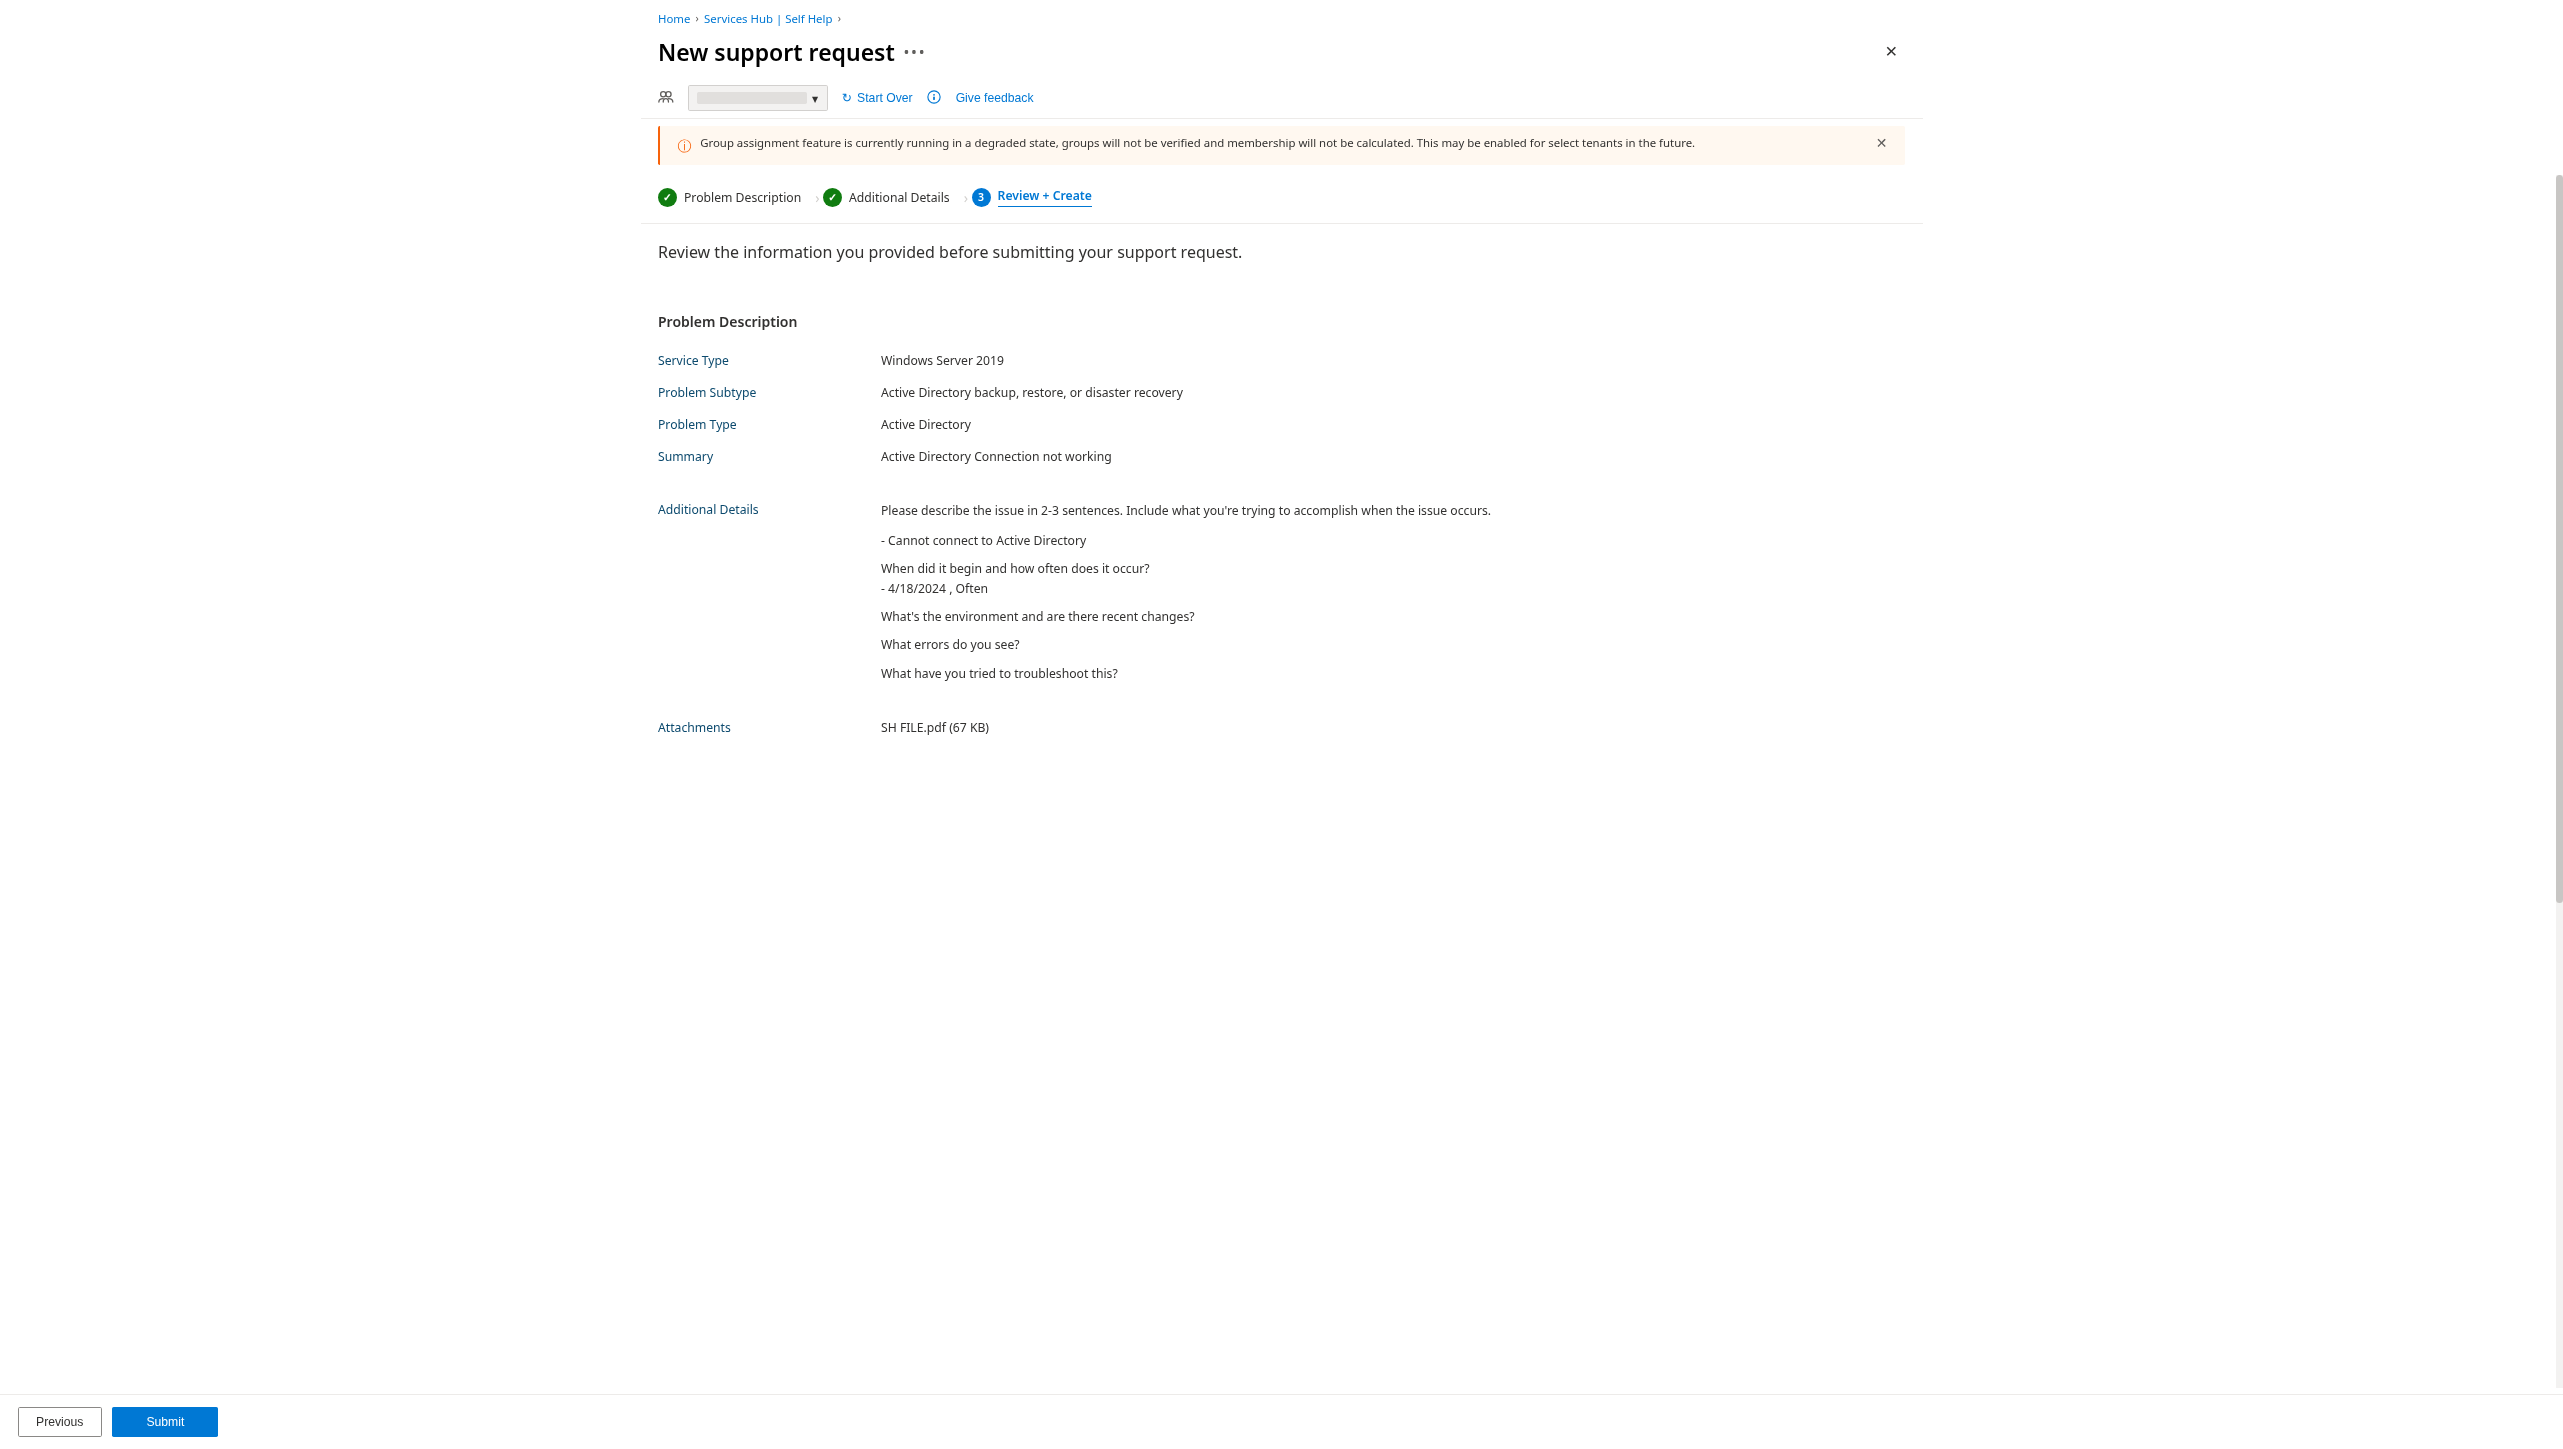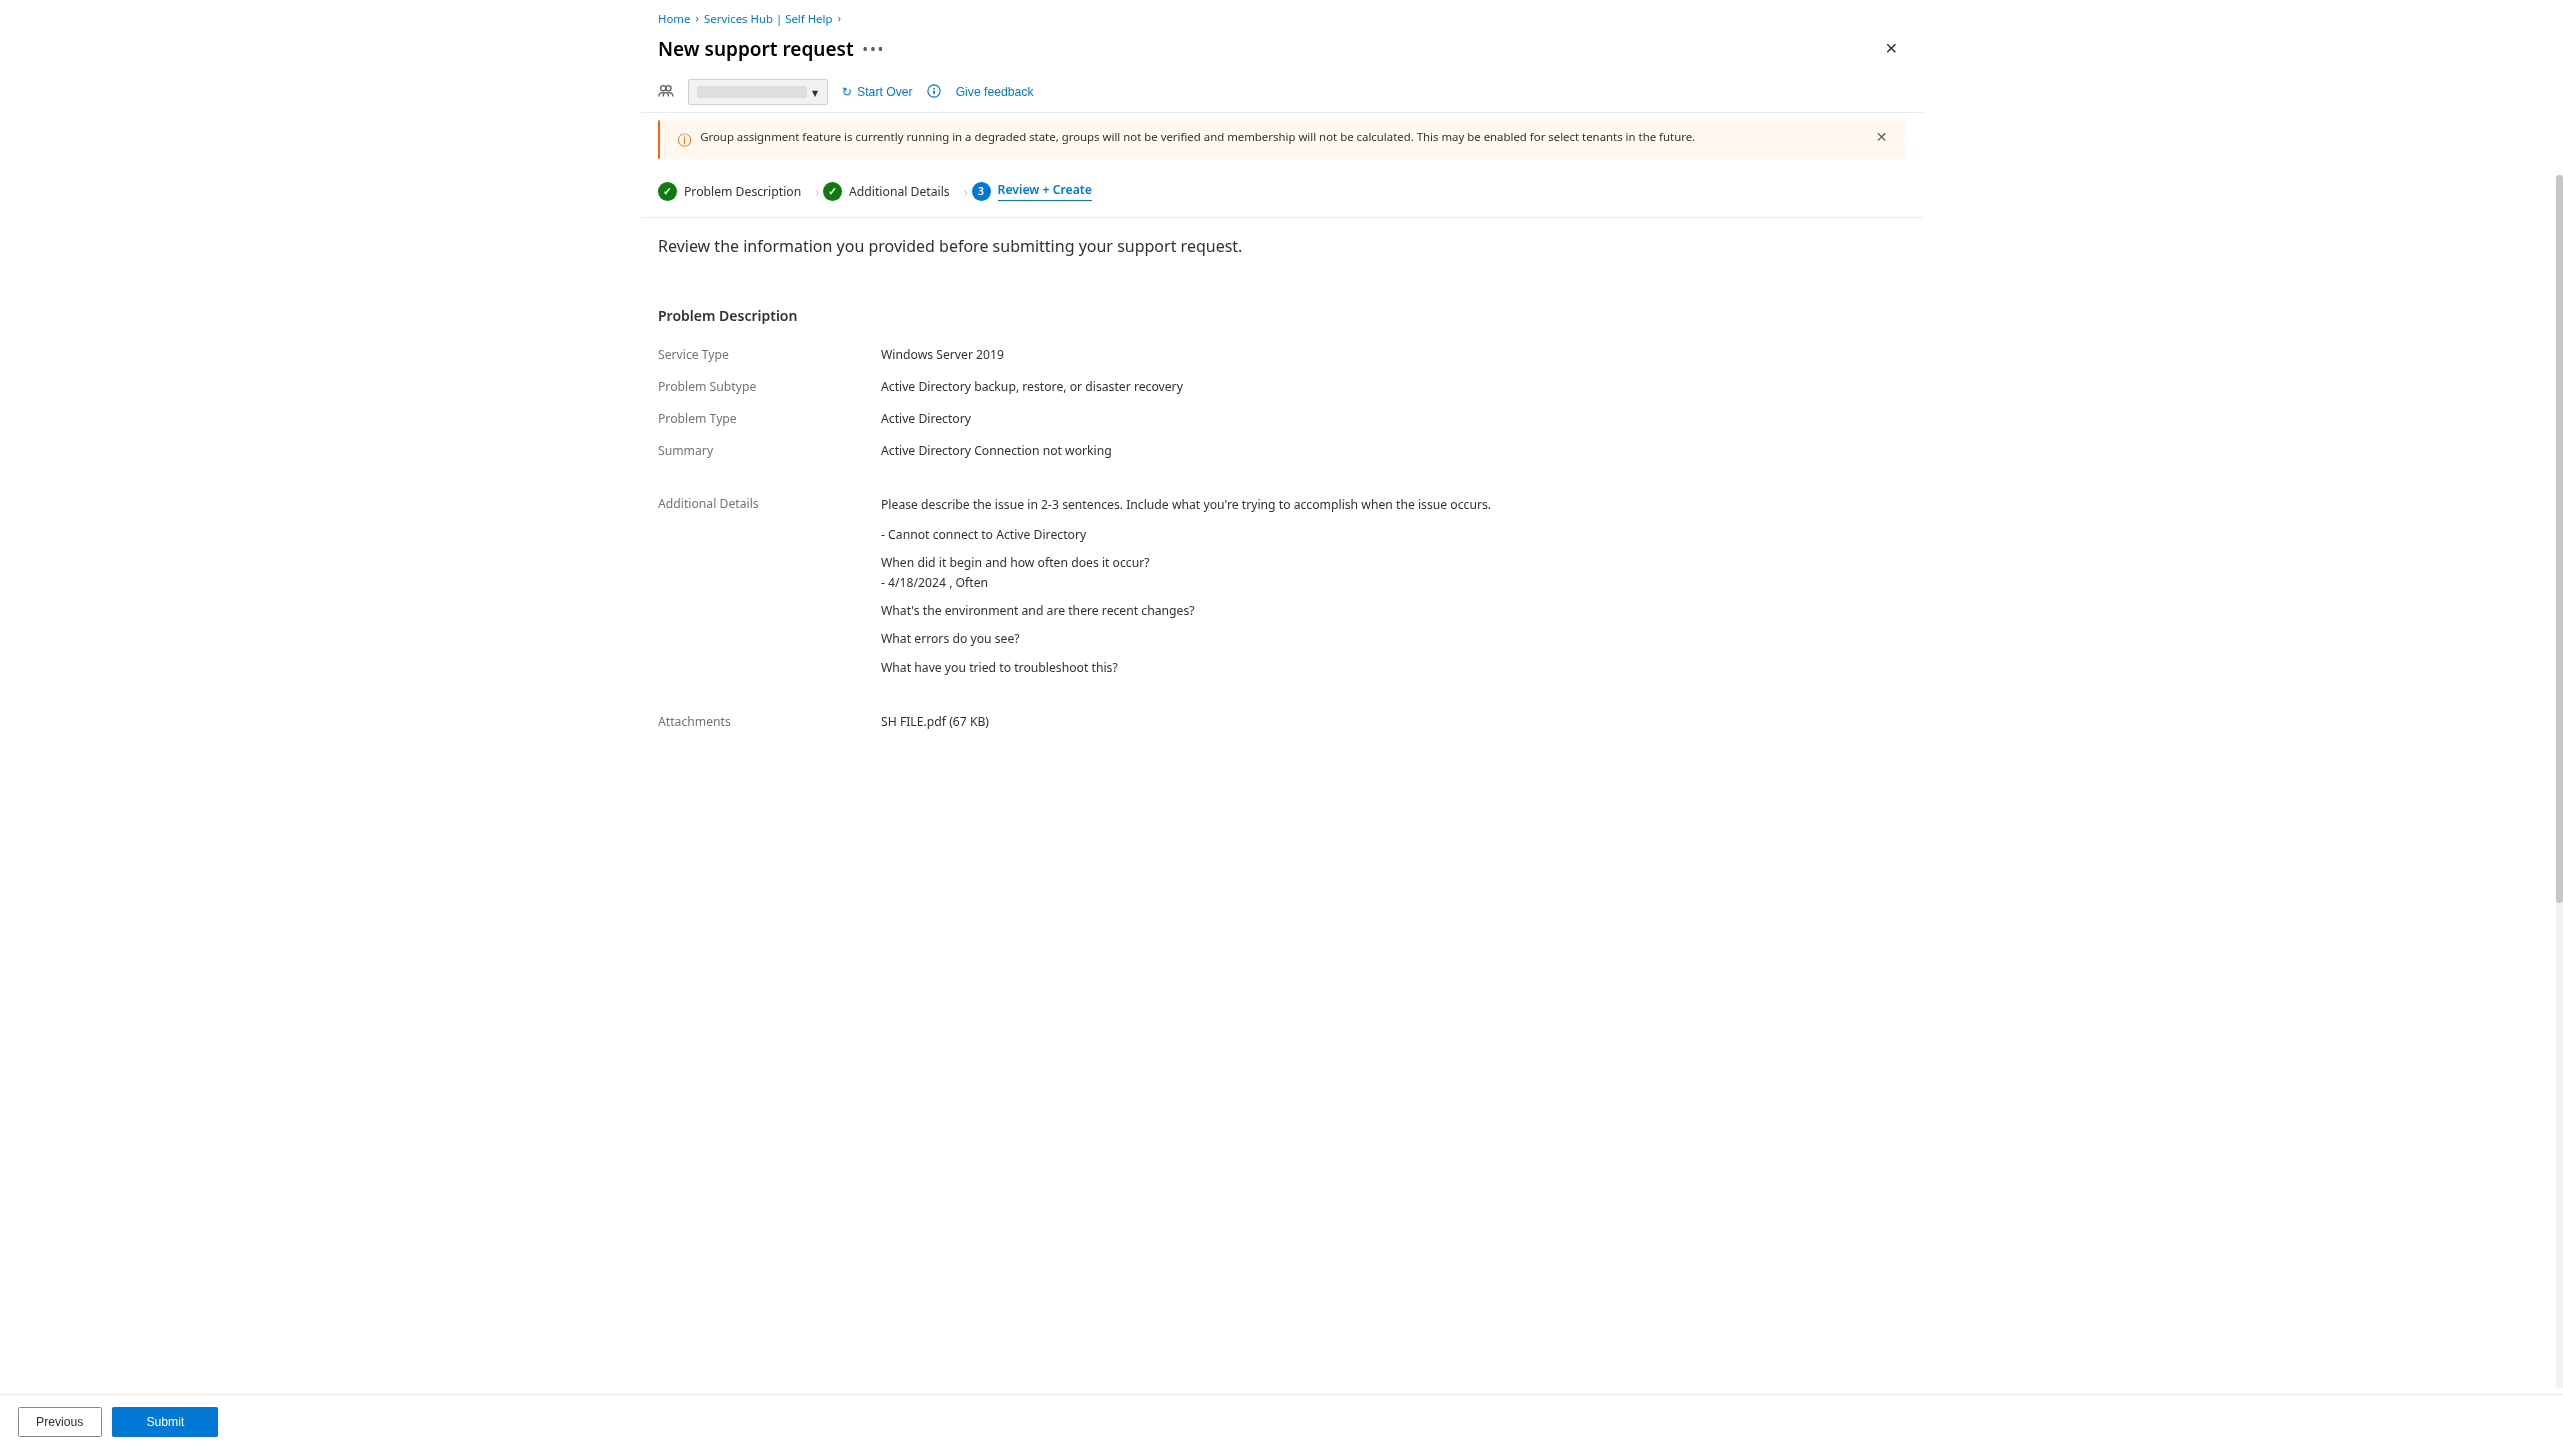--- a/index.html
+++ b/index.html
@@ -29,21 +29,21 @@
     }
     .breadcrumb .sep { color: #605e5c; font-size: 10.5px; }
     
     .page-header {
       display: flex;
       align-items: center;
       gap: 8.7px;
       padding: 5.2px 17.5px 10.5px 17.5px;
     }
     .page-title {
-      font-size: 19px;
+      font-size: 23px;
       font-weight: 600;
       color: #000;
     }
     .more-options {
       font-size: 15.7px;
       color: #605e5c;
       cursor: pointer;
       letter-spacing: 1.7px;
     }
     .close-btn {
@@ -196,21 +196,21 @@
     
     .field-row {
       display: flex;
       align-items: flex-start;
       padding: 7px 0;
       border-bottom: 0.9px solid transparent;
     }
     .field-label {
       min-width: 201px;
       width: 201px;
-      color: #737373;
+      color: #0c4a6e;
       font-size: 12.2px;
       padding-right: 17.5px;
     }
     .field-value {
       flex: 1;
       color: #323130;
       font-size: 12.2px;
       margin-left: 22px;
     }
     .section-divider {

